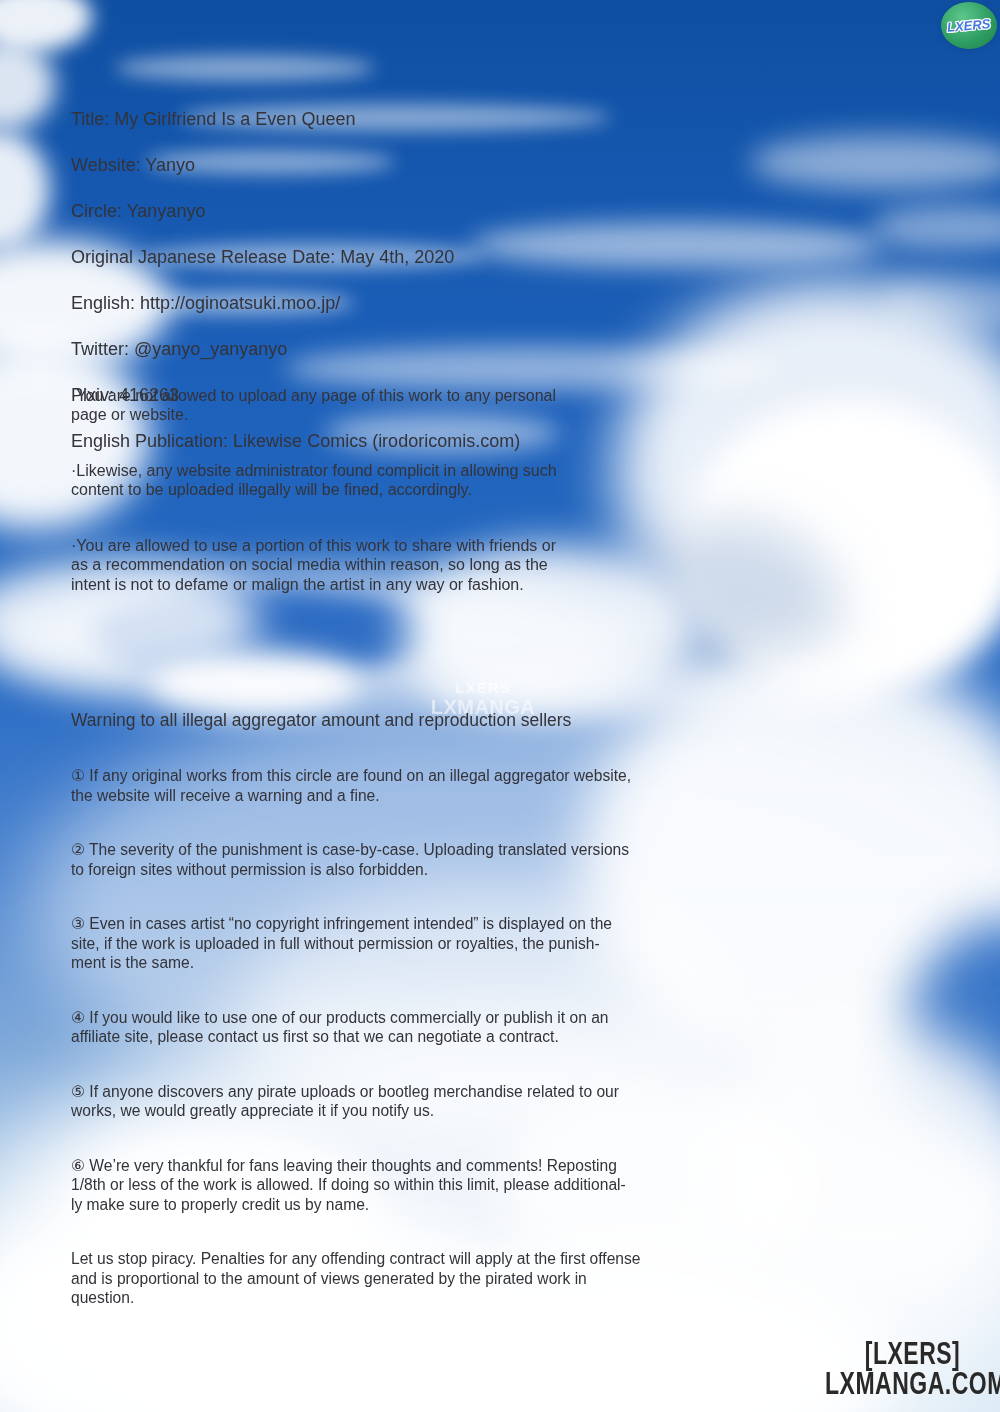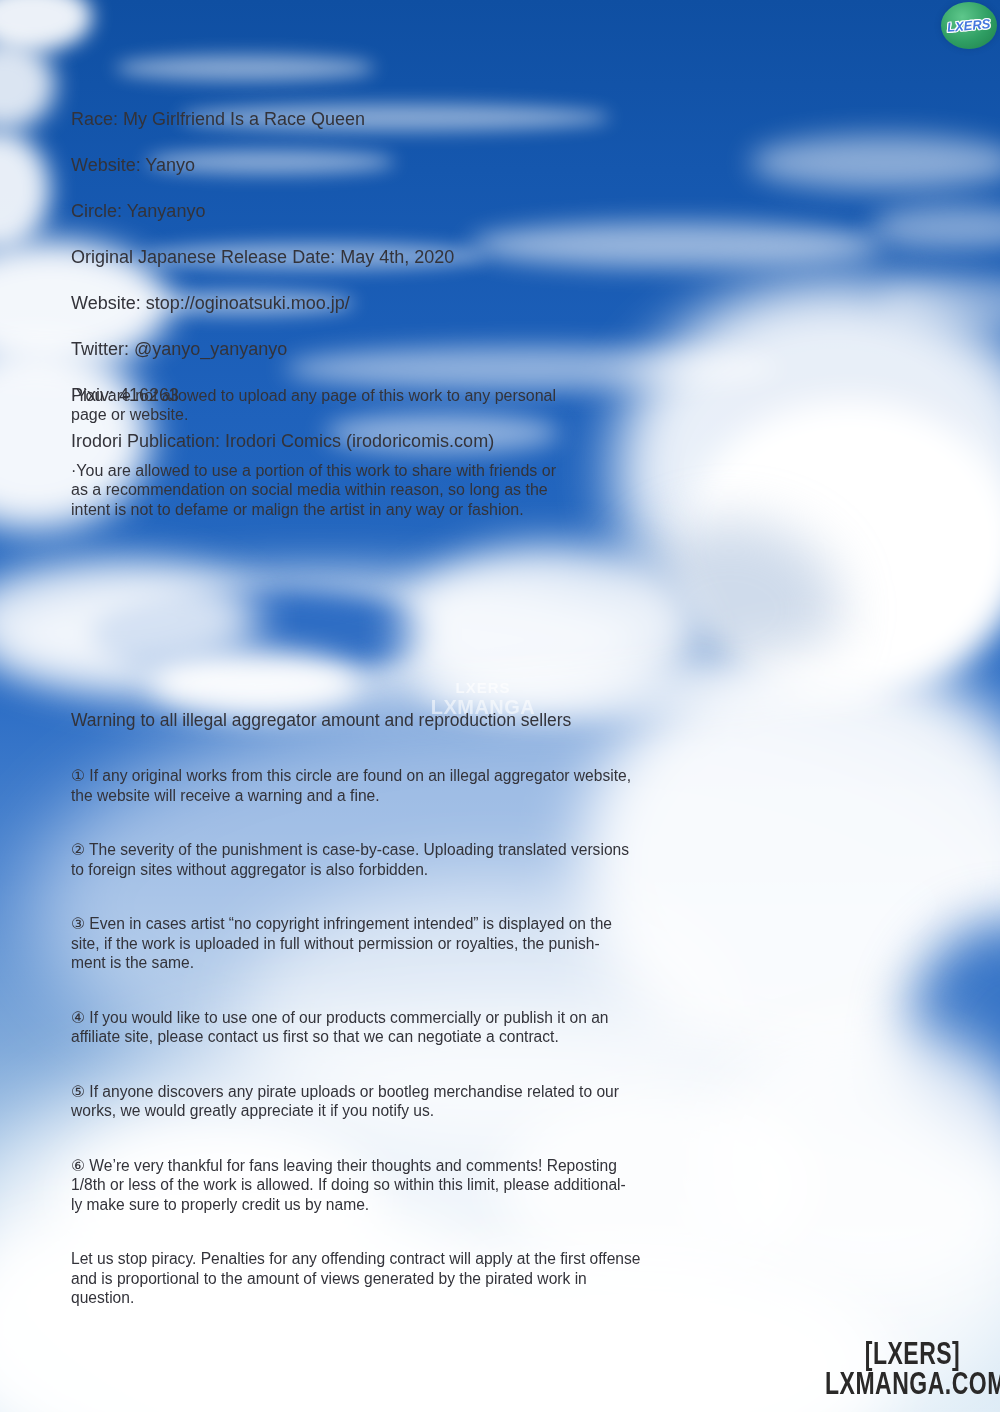--- a/index.html
+++ b/index.html
@@ -90,44 +90,46 @@
   <div class="cloud" style="left:285px;top:346px;width:495px;height:45px;background:rgba(255,255,255,.5);filter:blur(12px);"></div>
   <div class="cloud" style="left:325px;top:413px;width:235px;height:40px;background:rgba(255,255,255,.5);filter:blur(12px);"></div>
   <div class="cloud" style="left:420px;top:664px;width:470px;height:55px;background:rgba(255,255,255,.55);filter:blur(14px);"></div>
 
   <div id="wm-center">
     <div class="l1">LXERS</div>
     <div class="l2">LXMANGA</div>
   </div>
 
   <div id="credits" class="txt">
-    <div>Race: My Girlfriend Is a Race Queen</div>
+    <div>Title: My Girlfriend Is a Even Queen</div>
     <div>Website: Yanyo</div>
     <div>Circle: Yanyanyo</div>
     <div>Original Japanese Release Date: May 4th, 2020</div>
-    <div>Website: stop://oginoatsuki.moo.jp/</div>
+    <div>English: http://oginoatsuki.moo.jp/</div>
     <div>Twitter: @yanyo_yanyanyo</div>
     <div>Pixiv: 416263</div>
-    <div>Irodori Publication: Irodori Comics (irodoricomis.com)</div>
+    <div>English Publication: Likewise Comics (irodoricomis.com)</div>
   </div>
 
   <div id="rules" class="txt">
     <p class="para">·You are not allowed to upload any page of this work to any personal
 page or website.</p>
+    <p class="para">·Likewise, any website administrator found complicit in allowing such
+content to be uploaded illegally will be fined, accordingly.</p>
     <p class="para">·You are allowed to use a portion of this work to share with friends or
 as a recommendation on social media within reason, so long as the
 intent is not to defame or malign the artist in any way or fashion.</p>
   </div>
 
   <div id="warning" class="txt">
     <p class="heading">Warning to all illegal aggregator amount and reproduction sellers</p>
     <p class="para">① If any original works from this circle are found on an illegal aggregator website,
 the website will receive a warning and a fine.</p>
     <p class="para">② The severity of the punishment is case-by-case. Uploading translated versions
-to foreign sites without aggregator is also forbidden.</p>
+to foreign sites without permission is also forbidden.</p>
     <p class="para">③ Even in cases artist “no copyright infringement intended” is displayed on the
 site, if the work is uploaded in full without permission or royalties, the punish-
 ment is the same.</p>
     <p class="para">④ If you would like to use one of our products commercially or publish it on an
 affiliate site, please contact us first so that we can negotiate a contract.</p>
     <p class="para">⑤ If anyone discovers any pirate uploads or bootleg merchandise related to our
 works, we would greatly appreciate it if you notify us.</p>
     <p class="para">⑥ We’re very thankful for fans leaving their thoughts and comments! Reposting
 1/8th or less of the work is allowed. If doing so within this limit, please additional-
 ly make sure to properly credit us by name.</p>

